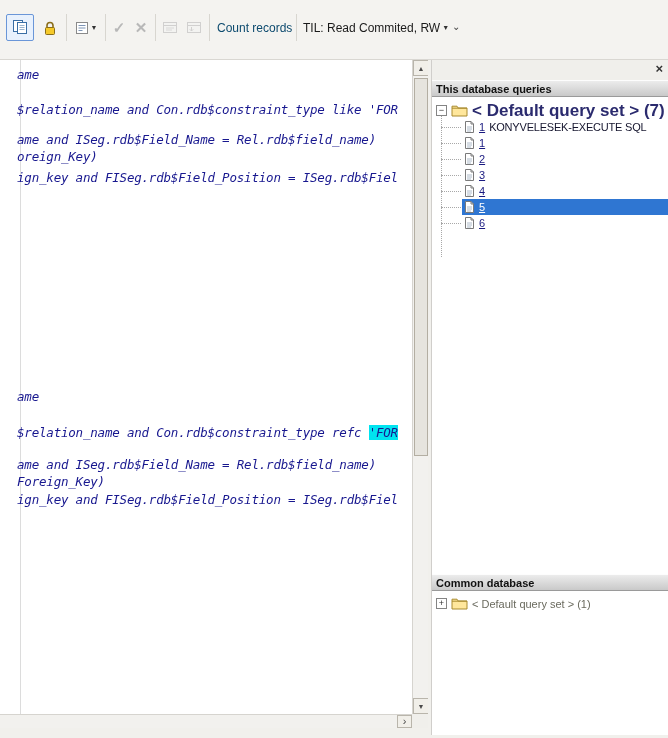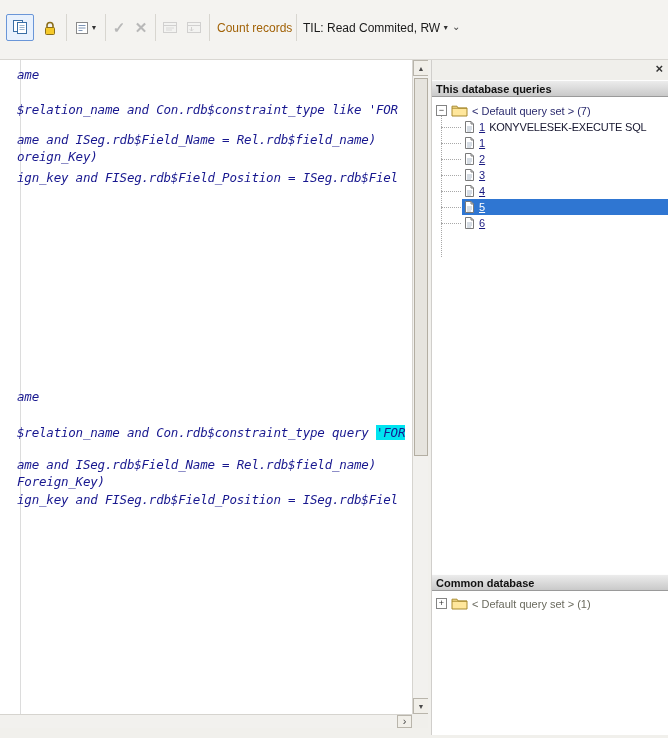--- a/index.html
+++ b/index.html
@@ -22,21 +22,21 @@
     display:flex; align-items:center; justify-content:center; gap:2px;
     border:1px solid transparent; border-radius:2px; cursor:default;
   }
   .tbtn.active { border:1px solid #6a96d8; background:#e8f1fd; }
   .tsep { position:absolute; top:14px; width:1px; height:27px; background:#d8d6d0; }
   .glyph-disabled { color:#b8b8b8; font-size:15px; font-weight:bold; }
   .gray-ico { opacity:.55; }
   .dd-arrow { font-size:7px; color:#333; line-height:7px; }
   .text-btn {
     position:absolute; top:14px; height:27px; display:flex; align-items:center;
-    font-size:12px; color:#a16207; padding:0 4px; background:transparent; border:none;
+    font-size:12px; color:#0c4a6e; padding:0 4px; background:transparent; border:none;
     font-family:"Liberation Sans", sans-serif;
   }
   .til { position:absolute; top:14px; height:27px; display:flex; align-items:center; gap:2px;
          font-size:12px; color:#1a1a1a; }
   .mini-chevron { position:absolute; left:452px; top:22px; font-size:10px; color:#444; line-height:10px; }
 
   
   .editor {
     position:absolute; left:0; top:60px; width:412px; height:654px;
     background:#fff; overflow:hidden;
@@ -105,21 +105,21 @@
   }
   .phdr1 { top:20px; }
   .phdr2 { top:514px; }
   .tree { position:absolute; left:0; top:37px; width:100%; height:477px; }
   .troot { position:absolute; left:4px; display:flex; align-items:center; gap:4px; height:15px; }
   .troot-1 { top:6px; }
   .expander {
     width:11px; height:11px; border:1px solid #848484; background:#fff;
     font-size:9px; line-height:9px; text-align:center; color:#333; flex:0 0 11px;
   }
-  .root-label { font-size:11px; font-weight:normal; color:#2b2b6e; white-space:nowrap; }
+  .root-label { font-size:17px; font-weight:bold; color:#2b2b6e; white-space:nowrap; }
   .tree-vline { position:absolute; left:9px; top:17px; height:143px; border-left:1px dotted #a8a8a8; }
   .titem {
     position:absolute; left:30px; right:0; height:16px;
     display:flex; align-items:center; gap:4px; padding-left:2px;
   }
   .titem::before {
     content:""; position:absolute; left:-21px; top:8px; width:20px;
     border-top:1px dotted #a8a8a8;
   }
   .ti0{top:22px}.ti1{top:38px}.ti2{top:54px}.ti3{top:70px}.ti4{top:86px}.ti5{top:102px}.ti6{top:118px}
@@ -201,21 +201,21 @@
   </div>
 
   <div class="editor">
     <div class="gutter-line"></div>
     <div class="line l0"><span>ame</span></div>
     <div class="line l1"><span>$relation_name and Con.rdb$constraint_type like 'FOR</span></div>
     <div class="line l2"><span>ame and ISeg.rdb$Field_Name = Rel.rdb$field_name)</span></div>
     <div class="line l3"><span>oreign_Key)</span></div>
     <div class="line l4"><span>ign_key and FISeg.rdb$Field_Position = ISeg.rdb$Fiel</span></div>
     <div class="line l6"><span>ame</span></div>
-    <div class="line l7"><span>$relation_name and Con.rdb$constraint_type query </span><span class="hl">'FOR</span></div>
+    <div class="line l7"><span>$relation_name and Con.rdb$constraint_type refc </span><span class="hl">'FOR</span></div>
     <div class="line l8"><span>ame and ISeg.rdb$Field_Name = Rel.rdb$field_name)</span></div>
     <div class="line l9"><span>Foreign_Key)</span></div>
     <div class="line l10"><span>ign_key and FISeg.rdb$Field_Position = ISeg.rdb$Fiel</span></div>
   </div>
 
   <div class="vscroll">
     <div class="sb-btn sb-up">▲</div>
     <div class="sb-thumb"></div>
     <div class="sb-btn sb-down">▼</div>
   </div>

